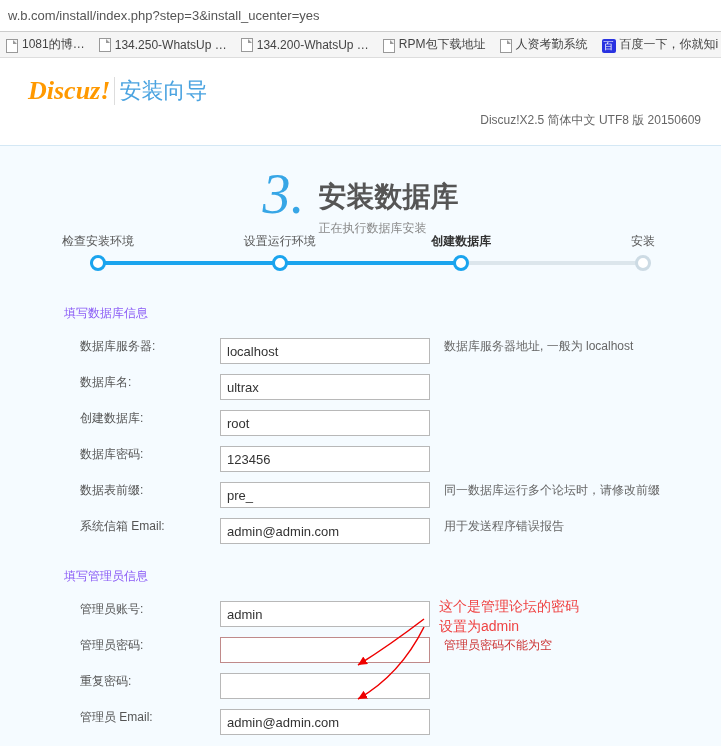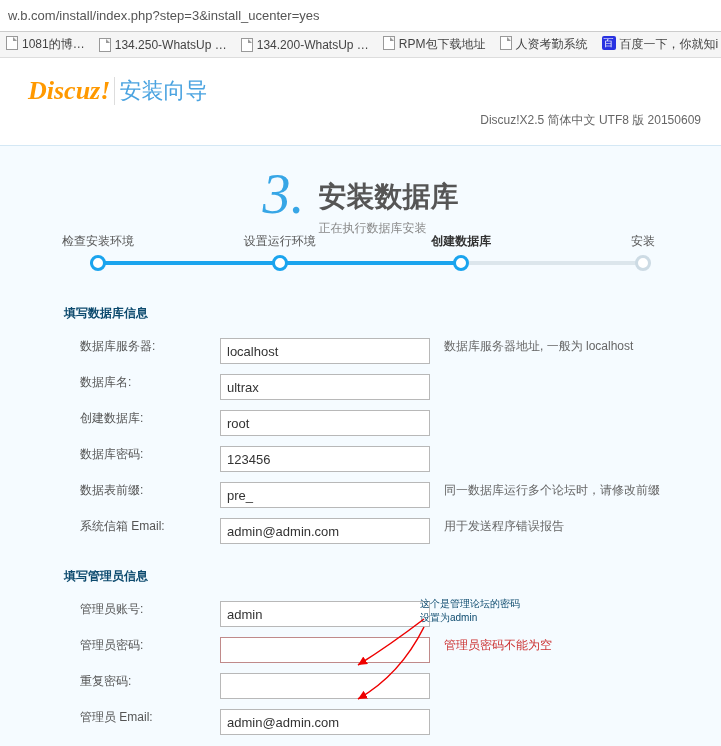--- a/index.html
+++ b/index.html
@@ -1,20 +1,20 @@
 <!DOCTYPE html>
 <html><head>
 <meta charset="utf-8">
 <style>
   * { box-sizing: border-box; margin: 0; padding: 0; }
   body { font-family: "Microsoft YaHei", Arial, sans-serif; font-size: 12px; background: #fff; color: #333; }
 
   .url-bar { background: #fff; border-bottom: 1px solid #ccc; padding: 8px 8px; color: #555; font-size: 13px; }
   .bookmark-bar { background: #f5f5f5; border-bottom: 1px solid #ddd; padding: 4px 6px; display: flex; align-items: center; gap: 14px; }
-  .bm-item { display: flex; align-items: flex-start; gap: 4px; color: #444; font-size: 12px; white-space: nowrap; }
+  .bm-item { display: flex; align-items: flex-end; gap: 4px; color: #444; font-size: 12px; white-space: nowrap; }
   .bm-icon-doc { width: 12px; height: 14px; border: 1px solid #999; background: #fff; position: relative; }
   .bm-icon-doc::after { content: ""; position: absolute; top: 0; right: 0; border-top: 4px solid #f5f5f5; border-left: 4px solid #999; }
   .bm-icon-baidu { width: 14px; height: 14px; background: #2932e1; color: #fff; font-size: 10px; text-align: center; line-height: 14px; border-radius: 2px; }
 
   .page { background: #fff; }
   .header { padding: 18px 28px 6px 28px; display: flex; align-items: center; gap: 4px; }
   .logo { font-family: Georgia, serif; font-size: 26px; font-weight: bold; color: #ff9900; font-style: italic; }
   .divider-v { width: 1px; height: 28px; background: #ddd; }
   .title-wizard { font-size: 22px; color: #4aa3e0; font-weight: normal; }
   .version { text-align: right; padding: 0 20px 16px 0; color: #666; font-size: 12px; }
@@ -30,32 +30,32 @@
   .bar-base { height: 4px; background: #dce6ec; border-radius: 2px; }
   .bar-fill { position: absolute; top: 0; left: 0; height: 4px; background: #1aa4ee; border-radius: 2px; width: 66.6%; }
   .nodes { position: absolute; top: -6px; left: 0; right: 0; display: flex; justify-content: space-between; }
   .node { position: relative; }
   .node .circle { width: 16px; height: 16px; border-radius: 50%; border: 3px solid #1aa4ee; background: #fff; }
   .node.pending .circle { border-color: #cddbe4; }
   .node .lbl { position: absolute; top: -22px; left: 50%; transform: translateX(-50%); white-space: nowrap; color: #555; font-size: 12px; }
   .node.active .lbl { font-weight: bold; color: #333; }
 
   .form-area { padding: 0 0 0 80px; position: relative; }
-  .section-title { font-weight: bold; color: #0c4a6e; margin: 12px 0 16px -16px; }
+  .section-title { font-weight: normal; color: #8b5cf6; margin: 12px 0 16px -16px; }
   .row { display: flex; align-items: flex-start; margin-bottom: 10px; }
   .lbl-col { width: 140px; color: #555; }
   .inp { border: 1px solid #b8b8b8; padding: 4px 6px; font-size: 13px; width: 210px; height: 26px; background: #fff; color: #333; }
   .inp.err-border { border-color: #c08a8a; }
   .hint { margin-left: 14px; color: #666; font-size: 12px; }
   .err-text { margin-left: 14px; color: #c33; font-size: 12px; }
 
   .btn-row { margin-top: 20px; padding-left: 140px; }
   .btn { border: 1px solid #aaa; background: linear-gradient(#fefefe,#e8e8e8); padding: 4px 14px; font-size: 12px; color: #333; cursor: pointer; border-radius: 2px; }
 
-  .anno-text { position: absolute; color: #0c4a6e; font-size: 10px; line-height: 1.4; }
+  .anno-text { position: absolute; color: #ef4444; font-size: 14px; line-height: 1.4; margin-left: 19px; }
   .arrow-svg { position: absolute; pointer-events: none; }
 </style>
 </head>
 <body>
 
 <div class="url-bar">
   <span>w.b.com/install/index.php?step=3&amp;install_ucenter=yes</span>
 </div>
 
 <div class="bookmark-bar">

